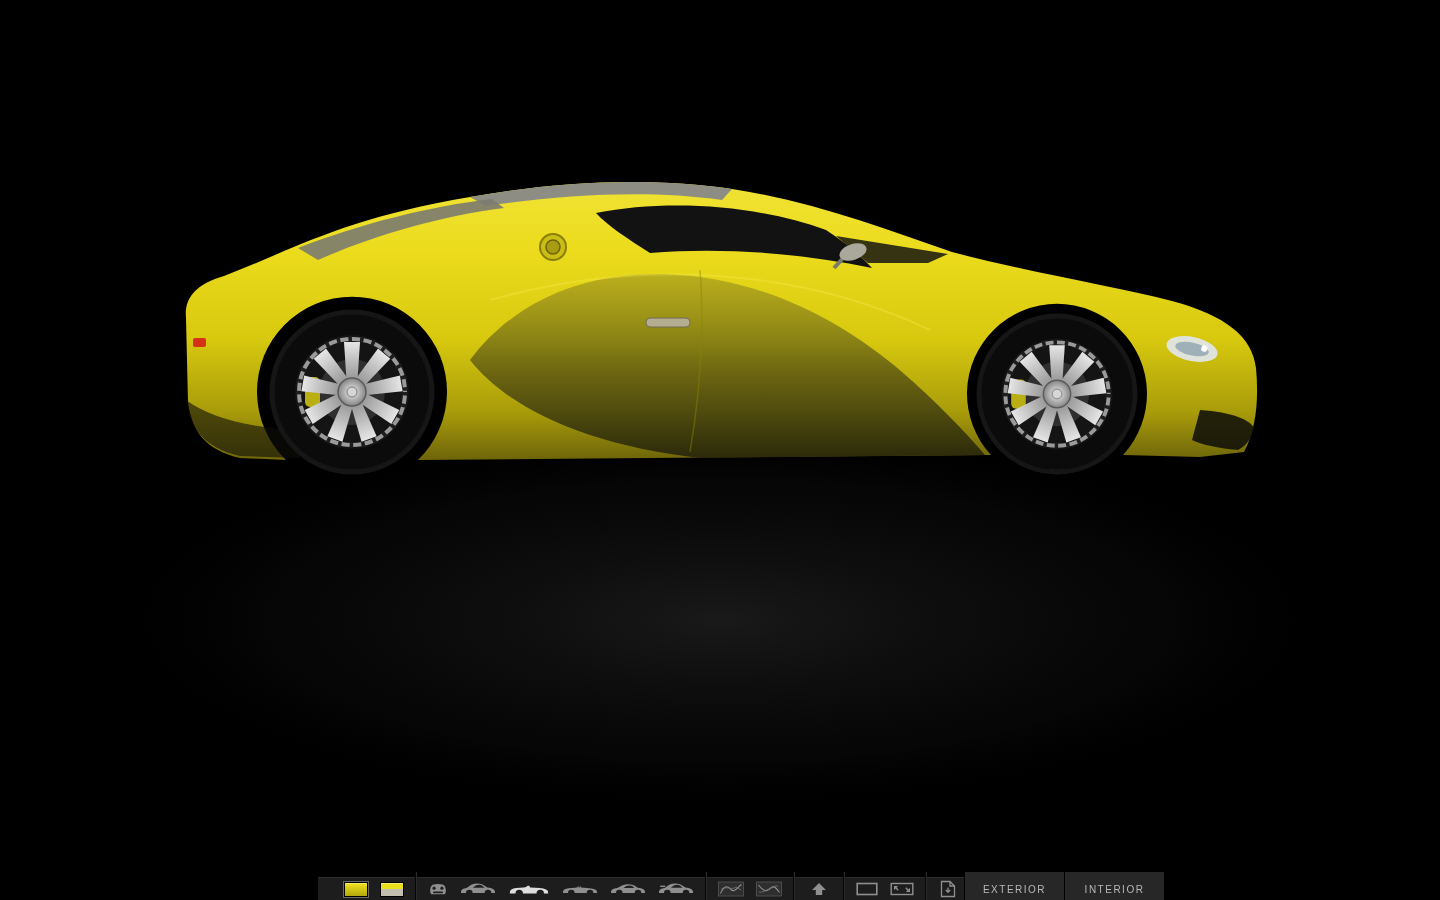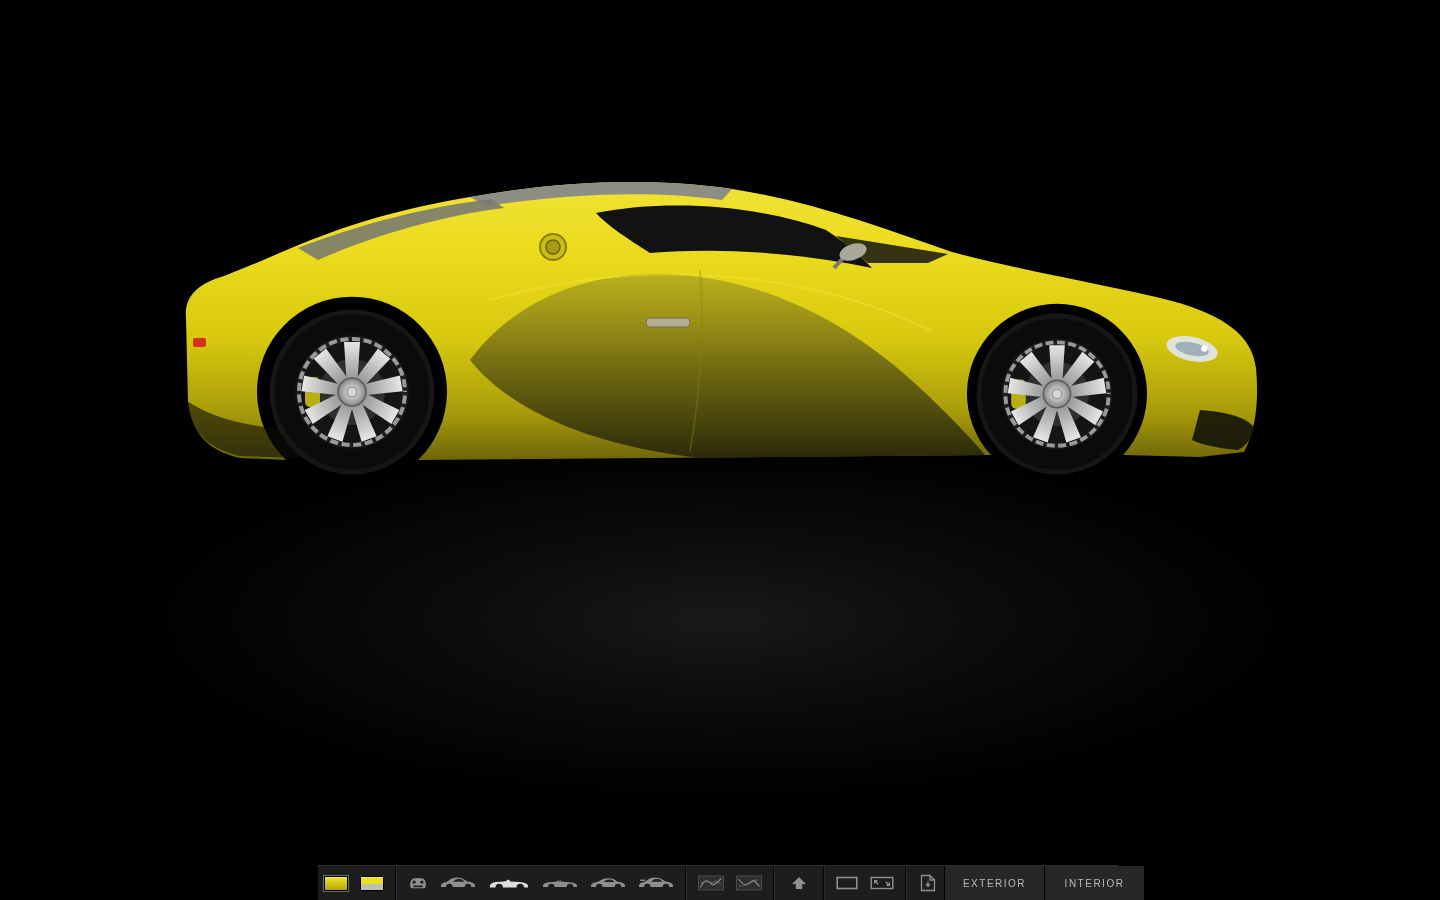--- a/index.html
+++ b/index.html
@@ -1,24 +1,24 @@
 <!DOCTYPE html>
 <html style="--bg: #000000; --toolbar-bg: #1d1d1d; --tab-bg: #272727; --tab-text: #b8b8b8; --icon-gray: #8f8f8f; --icon-bright: #dedede;"><head>
 <meta charset="utf-8">
 <style>
   html,body{margin:0;padding:0;background:#000;}
   .stage{position:relative;width:1440px;height:900px;background:var(--bg,#000);overflow:hidden;font-family:"Liberation Sans",sans-serif;}
   .stage svg.scene{position:absolute;left:0;top:0;}
 
   
   .toolbar{
-    position:absolute;left:318px;bottom:0;width:800px;height:35px;
+    position:absolute;left:318px;bottom:0;width:800px;height:23px;
     background:var(--toolbar-bg,#1d1d1d);
     border-top:1px solid #2c2c2c;
-    display:flex;align-items:center;box-sizing:border-box;padding-left:0;
+    display:flex;align-items:center;box-sizing:border-box;padding-left:20px;
   }
   .sep{width:1px;height:35px;background:#050505;border-right:1px solid #2a2a2a;margin:0 5px;flex:0 0 auto;}
   .tool{
     background:none;border:none;height:35px;display:flex;align-items:center;justify-content:center;
     padding:0 6px;cursor:pointer;color:var(--icon-gray,#909090);flex:0 0 auto;
   }
   .tool.selected{color:var(--icon-bright,#dedede);}
   .swatch{width:22px;height:13px;border:1px solid #000;box-shadow:inset 0 1px 0 rgba(255,255,255,.35);}
   .swatch.sw-yellow{background:linear-gradient(#f3e41f,#b3a70c);}
   .swatch.sw-twotone{background:linear-gradient(180deg,#ece01e 0 50%,#c2bfae 50% 100%);}

